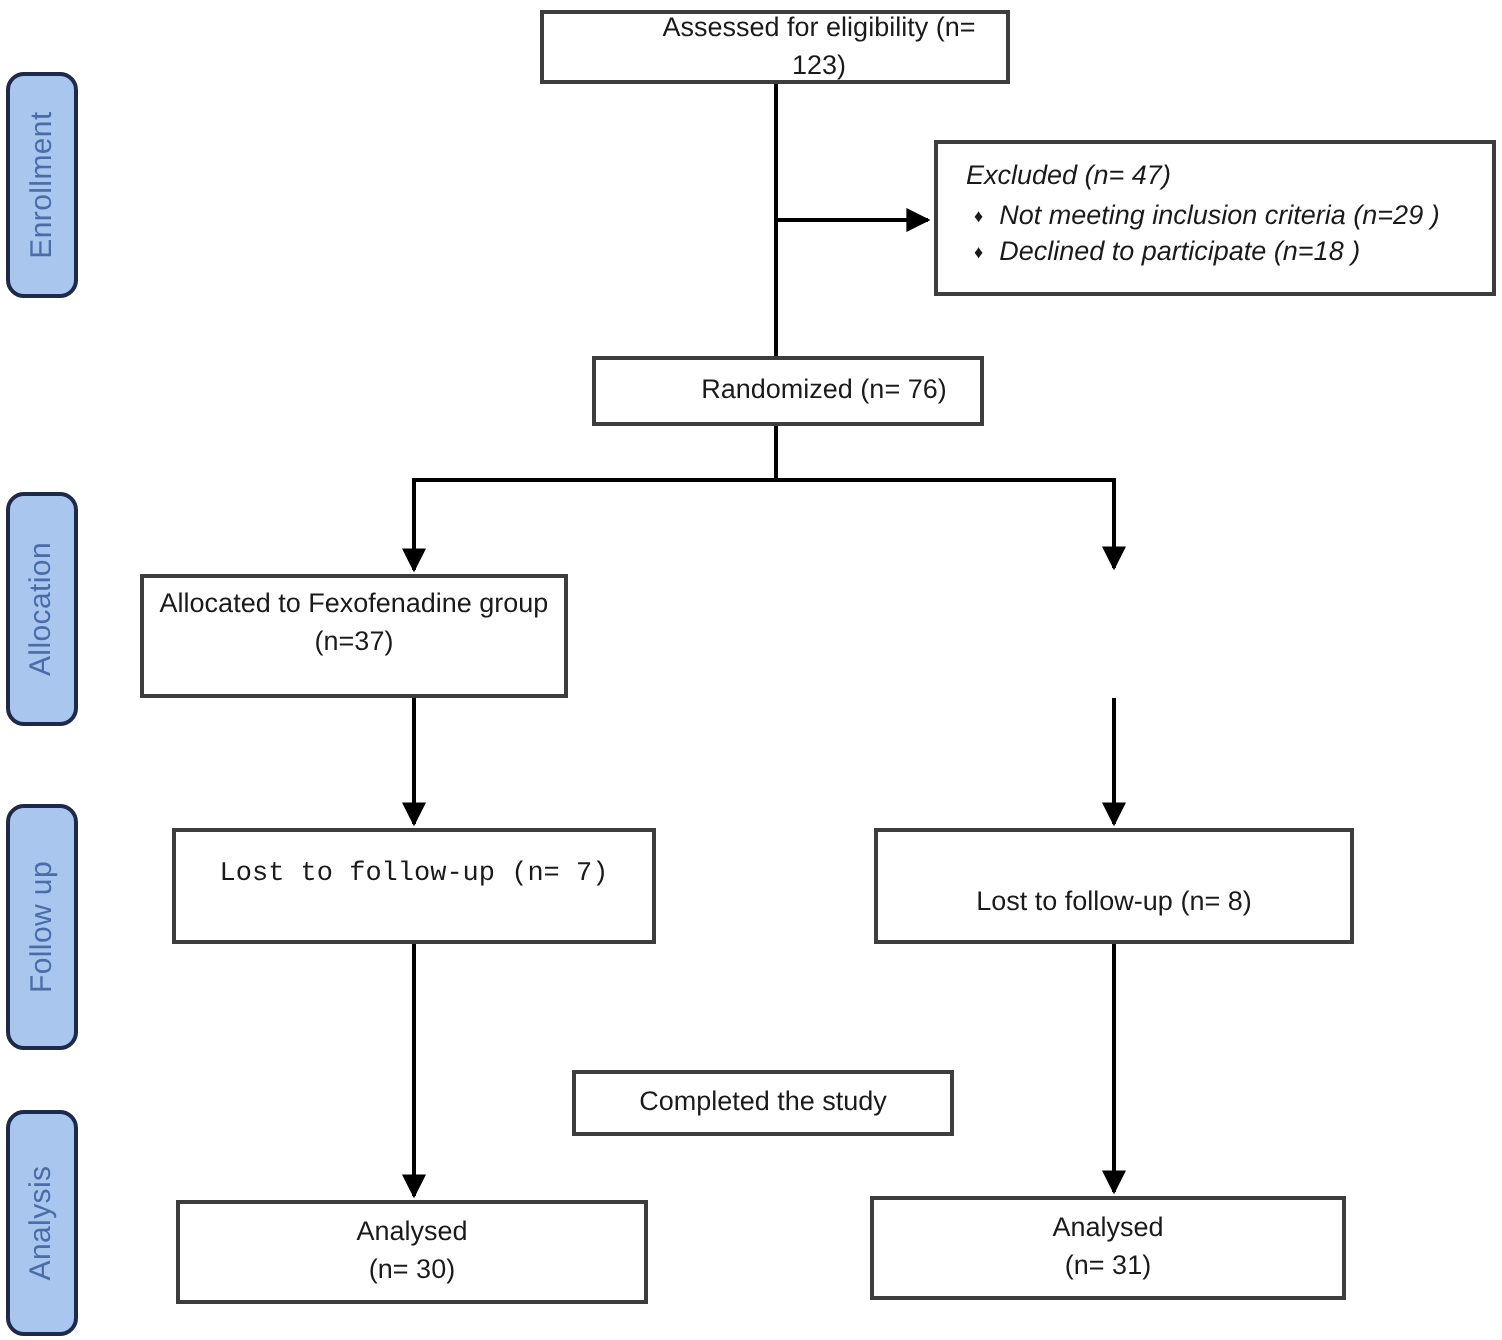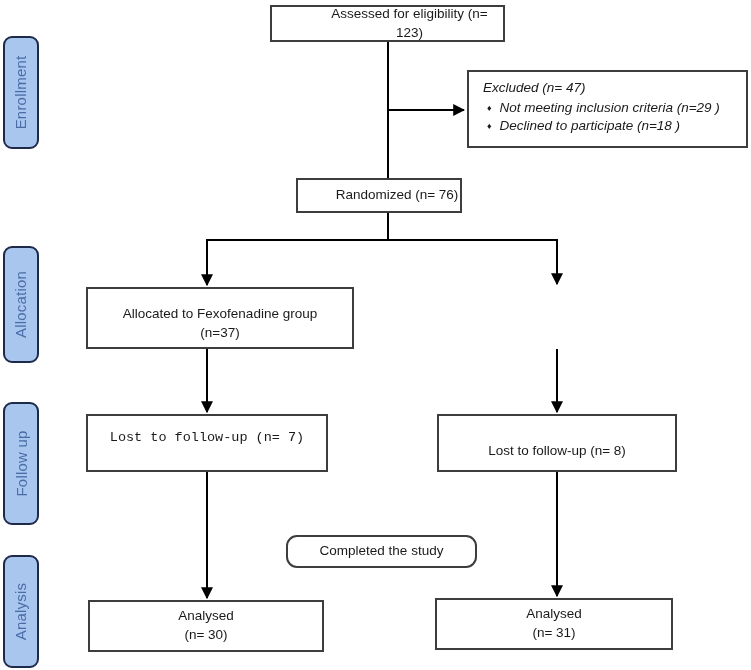--- a/index.html
+++ b/index.html
@@ -59,26 +59,26 @@
     flex-direction: column;
     align-items: center;
     justify-content: center;
     text-align: center;
   }
   .box.top-align { justify-content: flex-start; }
   .box-assessed   { left: 270px; top: 5px;   width: 235px; height: 37px; padding-left: 44px; }
   .box-excluded   { left: 467px; top: 70px;  width: 281px; height: 78px;
                     align-items: flex-start; justify-content: flex-start;
                     text-align: right; padding: 7px 6px 0 14px; font-style: italic; }
-  .box-randomized { left: 296px; top: 178px; width: 166px; height: 35px; padding-left: 36px; }
-  .box-alloc-left  { left: 86px;  top: 287px; width: 268px; height: 62px; padding-top: 16px; }
+  .box-randomized { left: 296px; top: 178px; width: 196px; height: 35px; padding-left: 36px; }
+  .box-alloc-left  { left: 70px;  top: 287px; width: 214px; height: 62px; padding-top: 4px; }
   .box-alloc-right { left: 437px; top: 286px; width: 240px; height: 63px; padding-top: 8px; }
   .box-lost-left   { left: 86px;  top: 414px; width: 242px; height: 58px; padding-top: 13px; font-family: Liberation Mono, monospace; }
   .box-lost-right  { left: 437px; top: 414px; width: 240px; height: 58px; padding-top: 26px; }
-  .box-completed   { left: 286px; top: 535px; width: 191px; height: 33px; border-radius: 11px; }
+  .box-completed   { left: 286px; top: 535px; width: 191px; height: 33px; }
   .box-analysed-left  { left: 88px;  top: 600px; width: 236px; height: 52px; }
   .box-analysed-right { left: 435px; top: 598px; width: 238px; height: 52px; }
   .excl-list { list-style: none; margin-top: 1px; }
   .excl-item { display: flex; align-items: baseline; padding-left: 4px; }
   .bullet { font-size: 9px; margin-right: 8px; position: relative; top: -1px; }
 </style>
 </head>
 <body>
 
 <div class="canvas">

